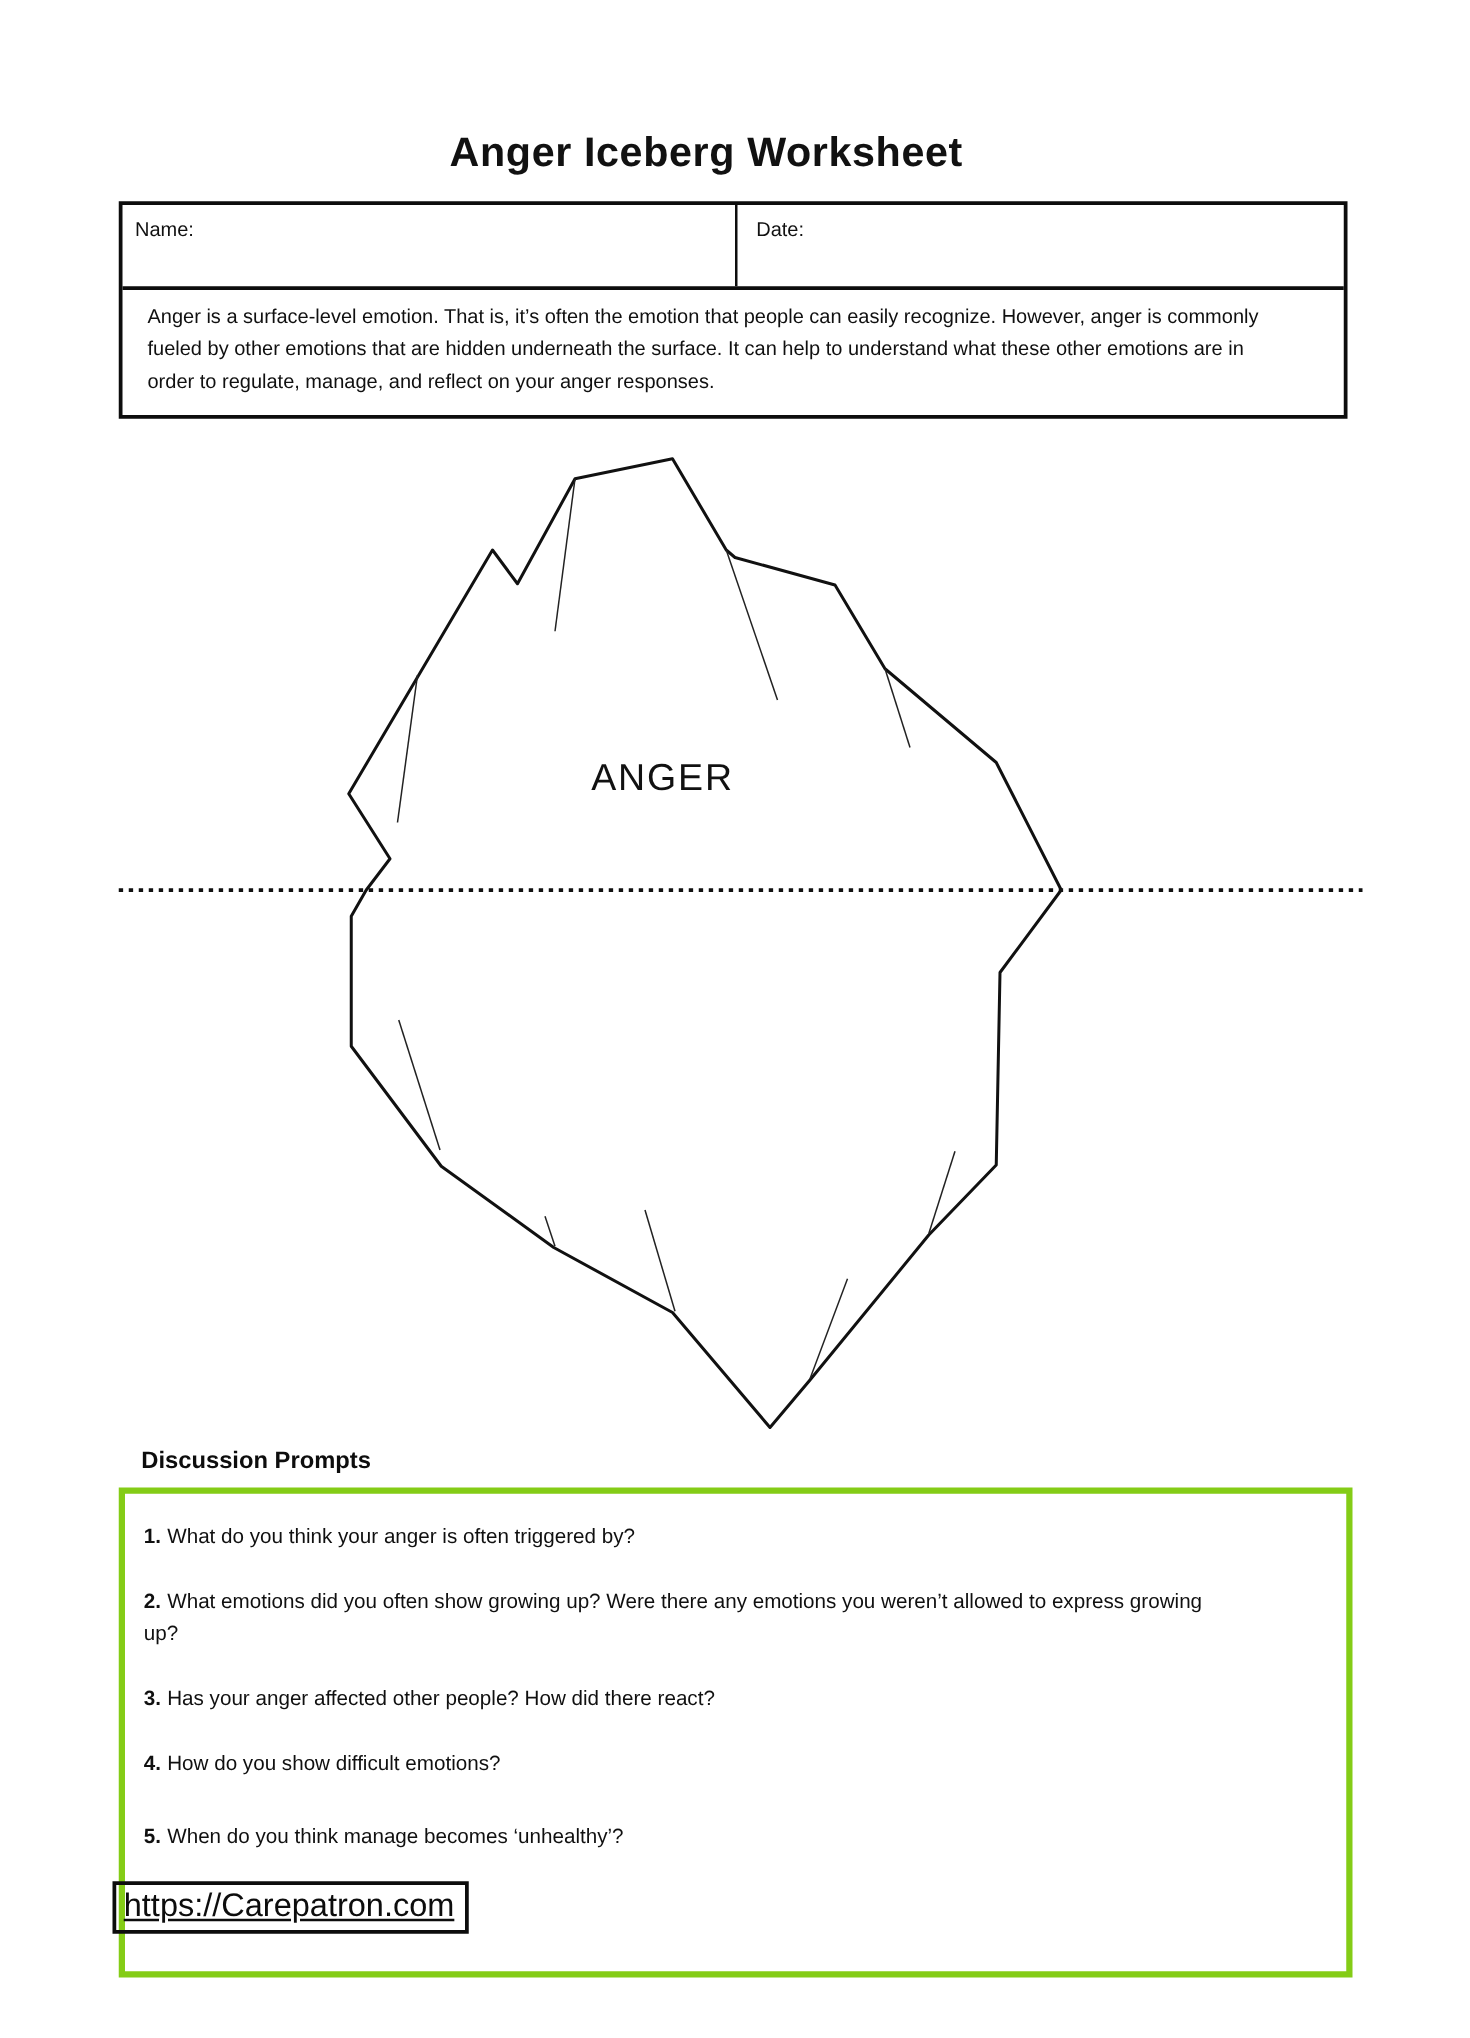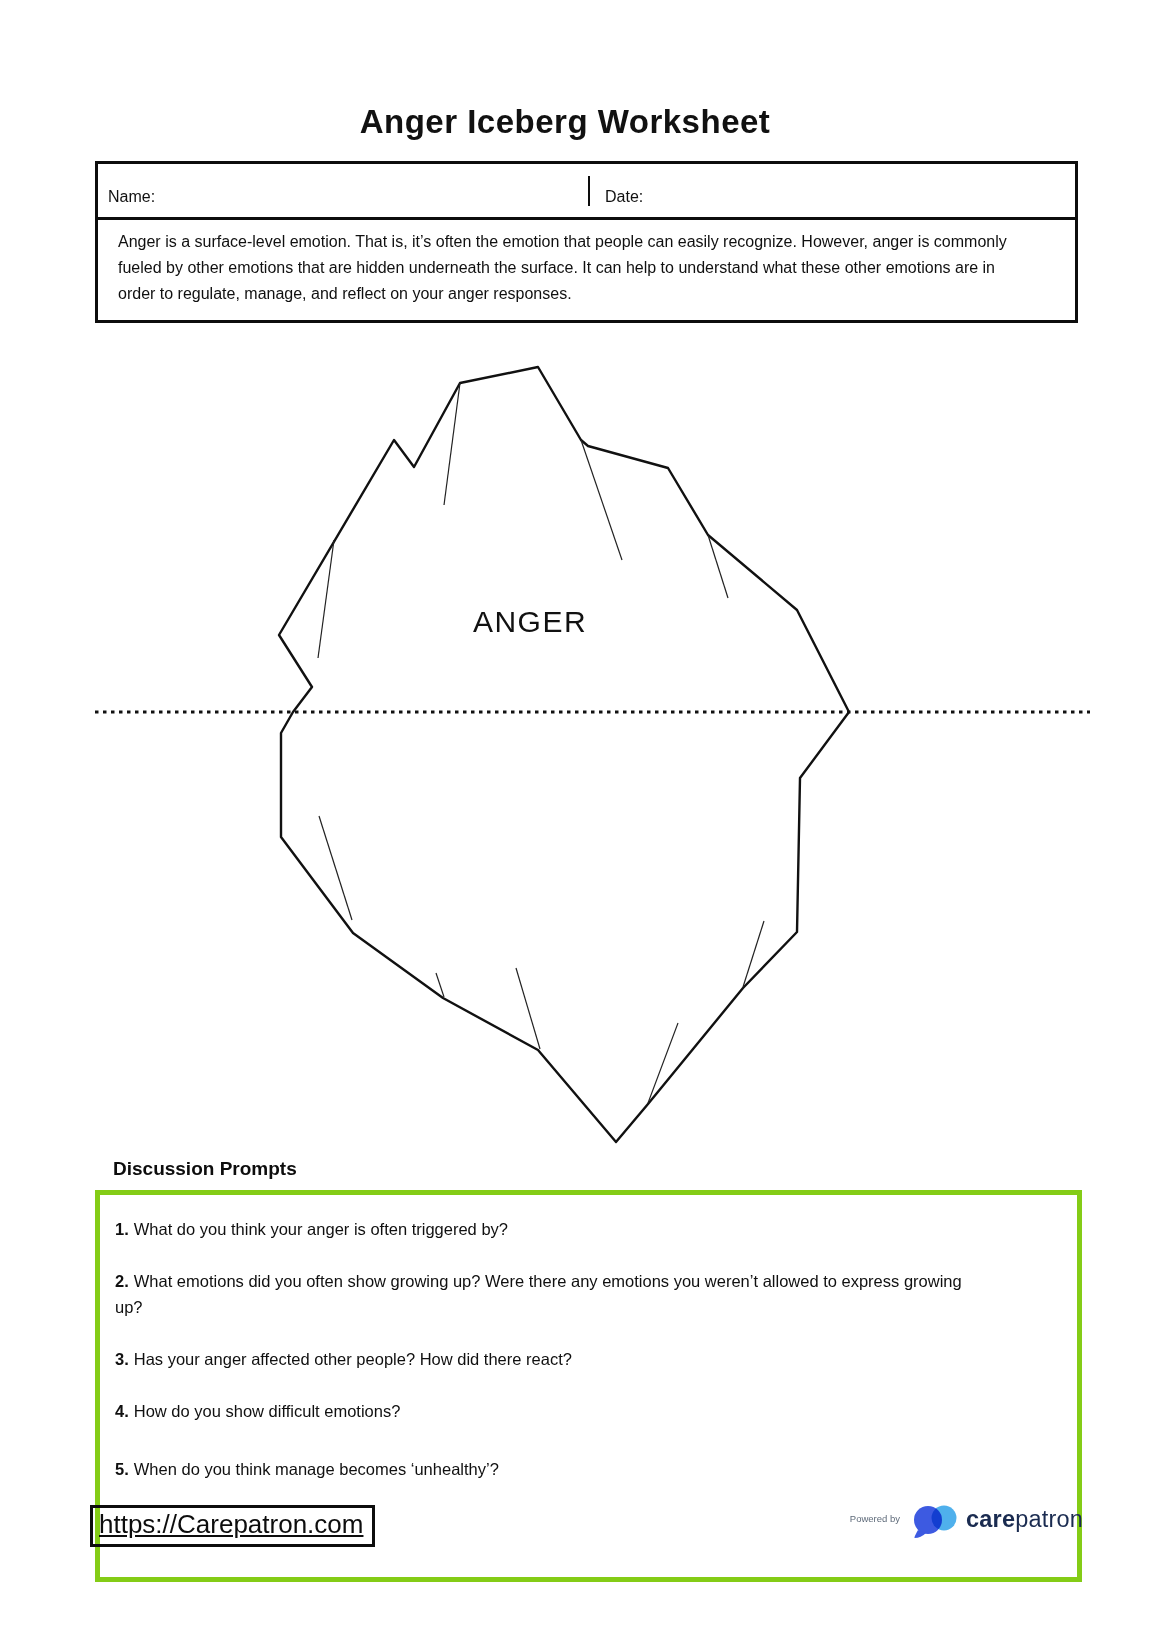--- a/index.html
+++ b/index.html
@@ -3,21 +3,21 @@
 <meta charset="utf-8">
 <style>
   html,body{margin:0;padding:0;background:#fff;}
   .page{position:relative;width:1176px;height:1630px;background:#fff;overflow:hidden;
         font-family:"Liberation Sans","DejaVu Sans",sans-serif;color:#111;}
 
   .title{position:absolute;top:103px;left:0;width:1130px;margin:0;text-align:center;
          font-size:33px;font-weight:bold;color:#111;letter-spacing:.5px;}
 
   .info-table{position:absolute;left:95px;top:161px;width:983px;border:3px solid #0d0d0d;box-sizing:border-box;}
-  .info-row{display:flex;height:56px;border-bottom:3px solid #0d0d0d;box-sizing:border-box;align-items:center;}
+  .info-row{display:flex;height:68px;border-bottom:3px solid #0d0d0d;box-sizing:border-box;}
   .cell{box-sizing:border-box;font-size:16px;padding:12px 10px 0 10px;}
   .cell.name{width:492px;border-right:2px solid #0d0d0d;}
   .cell.date{flex:1;padding-left:15px;}
   .intro{padding:9px 44px 13px 20px;font-size:16px;line-height:26px;color:#101010;}
 
   .iceberg-svg{position:absolute;left:0;top:0;width:1176px;height:1630px;pointer-events:none;}
   .outline{fill:#ffffff;stroke:#111;stroke-width:2.4;stroke-linejoin:round;}
   .crevasse{stroke:#222;stroke-width:1.2;fill:none;}
   .waterline{stroke:#111;stroke-width:3;stroke-dasharray:3.5 4.5;fill:none;}
   .anger-label{font-family:"Liberation Sans","DejaVu Sans",sans-serif;font-size:30px;
@@ -90,27 +90,14 @@
     <p class="prompt gap-lg">
       <b>4.</b><span>How do you show difficult emotions?</span>
     </p>
     <p class="prompt">
       <b>5.</b><span>When do you think manage becomes ‘unhealthy’?</span>
     </p>
   </div>
 
   <a class="site-link" href="#">https://Carepatron.com</a>
 
-  <div class="powered">
-    <span class="powered-by">Powered by</span>
-    <svg class="logo-bubbles" viewBox="0 0 50 37">
-      <circle cx="33" cy="15" r="12.5" fill="#4FB0EC" style="mix-blend-mode:multiply"></circle>
-      <g style="mix-blend-mode:multiply">
-        <circle cx="17" cy="17" r="14" fill="#3D5AE1"></circle>
-        <path d="M7 27 Q3 34 3.5 35 Q10 35 15 30 Z" fill="#3D5AE1"></path>
-      </g>
-    </svg>
-    <span class="brand" style="color:#1A2B50;">
-      <span class="care">care</span><span class="patron">patron</span>
-    </span>
-  </div>
 
 </div>
 
 </body></html>

